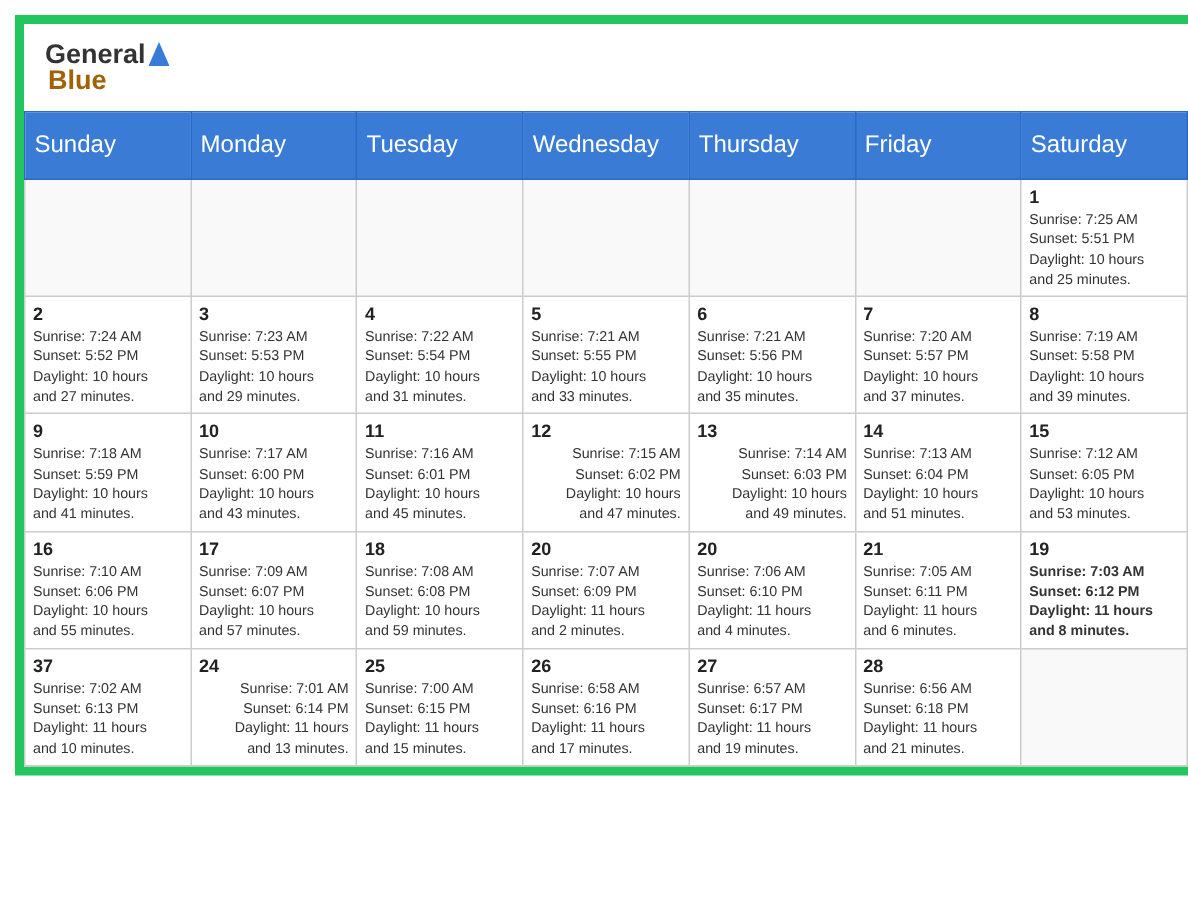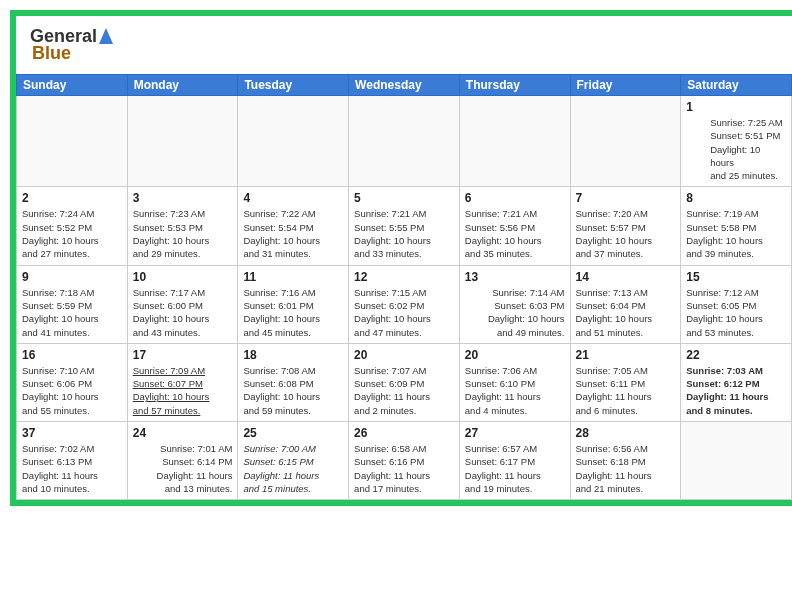--- a/index.html
+++ b/index.html
@@ -55,23 +55,23 @@
       color: #444;
     }
     .calendar {
       width: 100%;
       border-collapse: collapse;
       margin-top: 4px;
     }
     .calendar th {
       background-color: #3a7bd5;
       color: #fff;
-      font-size: 12px;
-      font-weight: bold;
-      padding: 3px 6px;
+      font-size: 16px;
+      font-weight: normal;
+      padding: 13px 6px;
       text-align: left;
       border: 1px solid #2a6bc5;
     }
     .calendar td {
       vertical-align: top;
       border: 1px solid #ccc;
       padding: 4px 5px;
       width: 110px;
       min-height: 80px;
       font-size: 10px;
@@ -129,21 +129,21 @@
     <tbody id="calendar-body">
     <tr>
           <td class="empty"></td>
           <td class="empty"></td>
           <td class="empty"></td>
           <td class="empty"></td>
           <td class="empty"></td>
           <td class="empty"></td>
           <td>
             <span class="day-number">1</span>
-            <div class="day-info" style="white-space: pre-line; margin-left: 24px;">Sunrise: 7:25 AM
+            <div class="day-info" style="white-space: pre-line;">Sunrise: 7:25 AM
 Sunset: 5:51 PM
 Daylight: 10 hours
 and 25 minutes.</div>
           </td>
         </tr>
         <tr>
           <td>
             <span class="day-number">2</span>
             <div class="day-info" style="white-space: pre-line;">Sunrise: 7:24 AM
 Sunset: 5:52 PM
@@ -210,21 +210,21 @@
           </td>
           <td>
             <span class="day-number">11</span>
             <div class="day-info" style="white-space: pre-line;">Sunrise: 7:16 AM
 Sunset: 6:01 PM
 Daylight: 10 hours
 and 45 minutes.</div>
           </td>
           <td>
             <span class="day-number">12</span>
-            <div class="day-info" style="white-space: pre-line;">Sunrise: 7:15 AM
+            <div class="day-info" style="white-space: pre-line; text-align: right;">Sunrise: 7:15 AM
 Sunset: 6:02 PM
 Daylight: 10 hours
 and 47 minutes.</div>
           </td>
           <td>
             <span class="day-number">13</span>
             <div class="day-info" style="white-space: pre-line; text-align: right;">Sunrise: 7:14 AM
 Sunset: 6:03 PM
 Daylight: 10 hours
 and 49 minutes.</div>
@@ -247,21 +247,21 @@
         <tr>
           <td>
             <span class="day-number">16</span>
             <div class="day-info" style="white-space: pre-line;">Sunrise: 7:10 AM
 Sunset: 6:06 PM
 Daylight: 10 hours
 and 55 minutes.</div>
           </td>
           <td>
             <span class="day-number">17</span>
-            <div class="day-info" style="white-space: pre-line; text-decoration: underline;">Sunrise: 7:09 AM
+            <div class="day-info" style="white-space: pre-line;">Sunrise: 7:09 AM
 Sunset: 6:07 PM
 Daylight: 10 hours
 and 57 minutes.</div>
           </td>
           <td>
             <span class="day-number">18</span>
             <div class="day-info" style="white-space: pre-line;">Sunrise: 7:08 AM
 Sunset: 6:08 PM
 Daylight: 10 hours
 and 59 minutes.</div>
@@ -281,21 +281,21 @@
 and 4 minutes.</div>
           </td>
           <td>
             <span class="day-number">21</span>
             <div class="day-info" style="white-space: pre-line;">Sunrise: 7:05 AM
 Sunset: 6:11 PM
 Daylight: 11 hours
 and 6 minutes.</div>
           </td>
           <td>
-            <span class="day-number">22</span>
+            <span class="day-number">19</span>
             <div class="day-info" style="white-space: pre-line; font-weight: bold;">Sunrise: 7:03 AM
 Sunset: 6:12 PM
 Daylight: 11 hours
 and 8 minutes.</div>
           </td>
         </tr>
         <tr>
           <td>
             <span class="day-number">37</span>
             <div class="day-info" style="white-space: pre-line;">Sunrise: 7:02 AM
@@ -305,21 +305,21 @@
           </td>
           <td>
             <span class="day-number">24</span>
             <div class="day-info" style="white-space: pre-line; text-align: right;">Sunrise: 7:01 AM
 Sunset: 6:14 PM
 Daylight: 11 hours
 and 13 minutes.</div>
           </td>
           <td>
             <span class="day-number">25</span>
-            <div class="day-info" style="white-space: pre-line; font-style: italic;">Sunrise: 7:00 AM
+            <div class="day-info" style="white-space: pre-line;">Sunrise: 7:00 AM
 Sunset: 6:15 PM
 Daylight: 11 hours
 and 15 minutes.</div>
           </td>
           <td>
             <span class="day-number">26</span>
             <div class="day-info" style="white-space: pre-line;">Sunrise: 6:58 AM
 Sunset: 6:16 PM
 Daylight: 11 hours
 and 17 minutes.</div>

